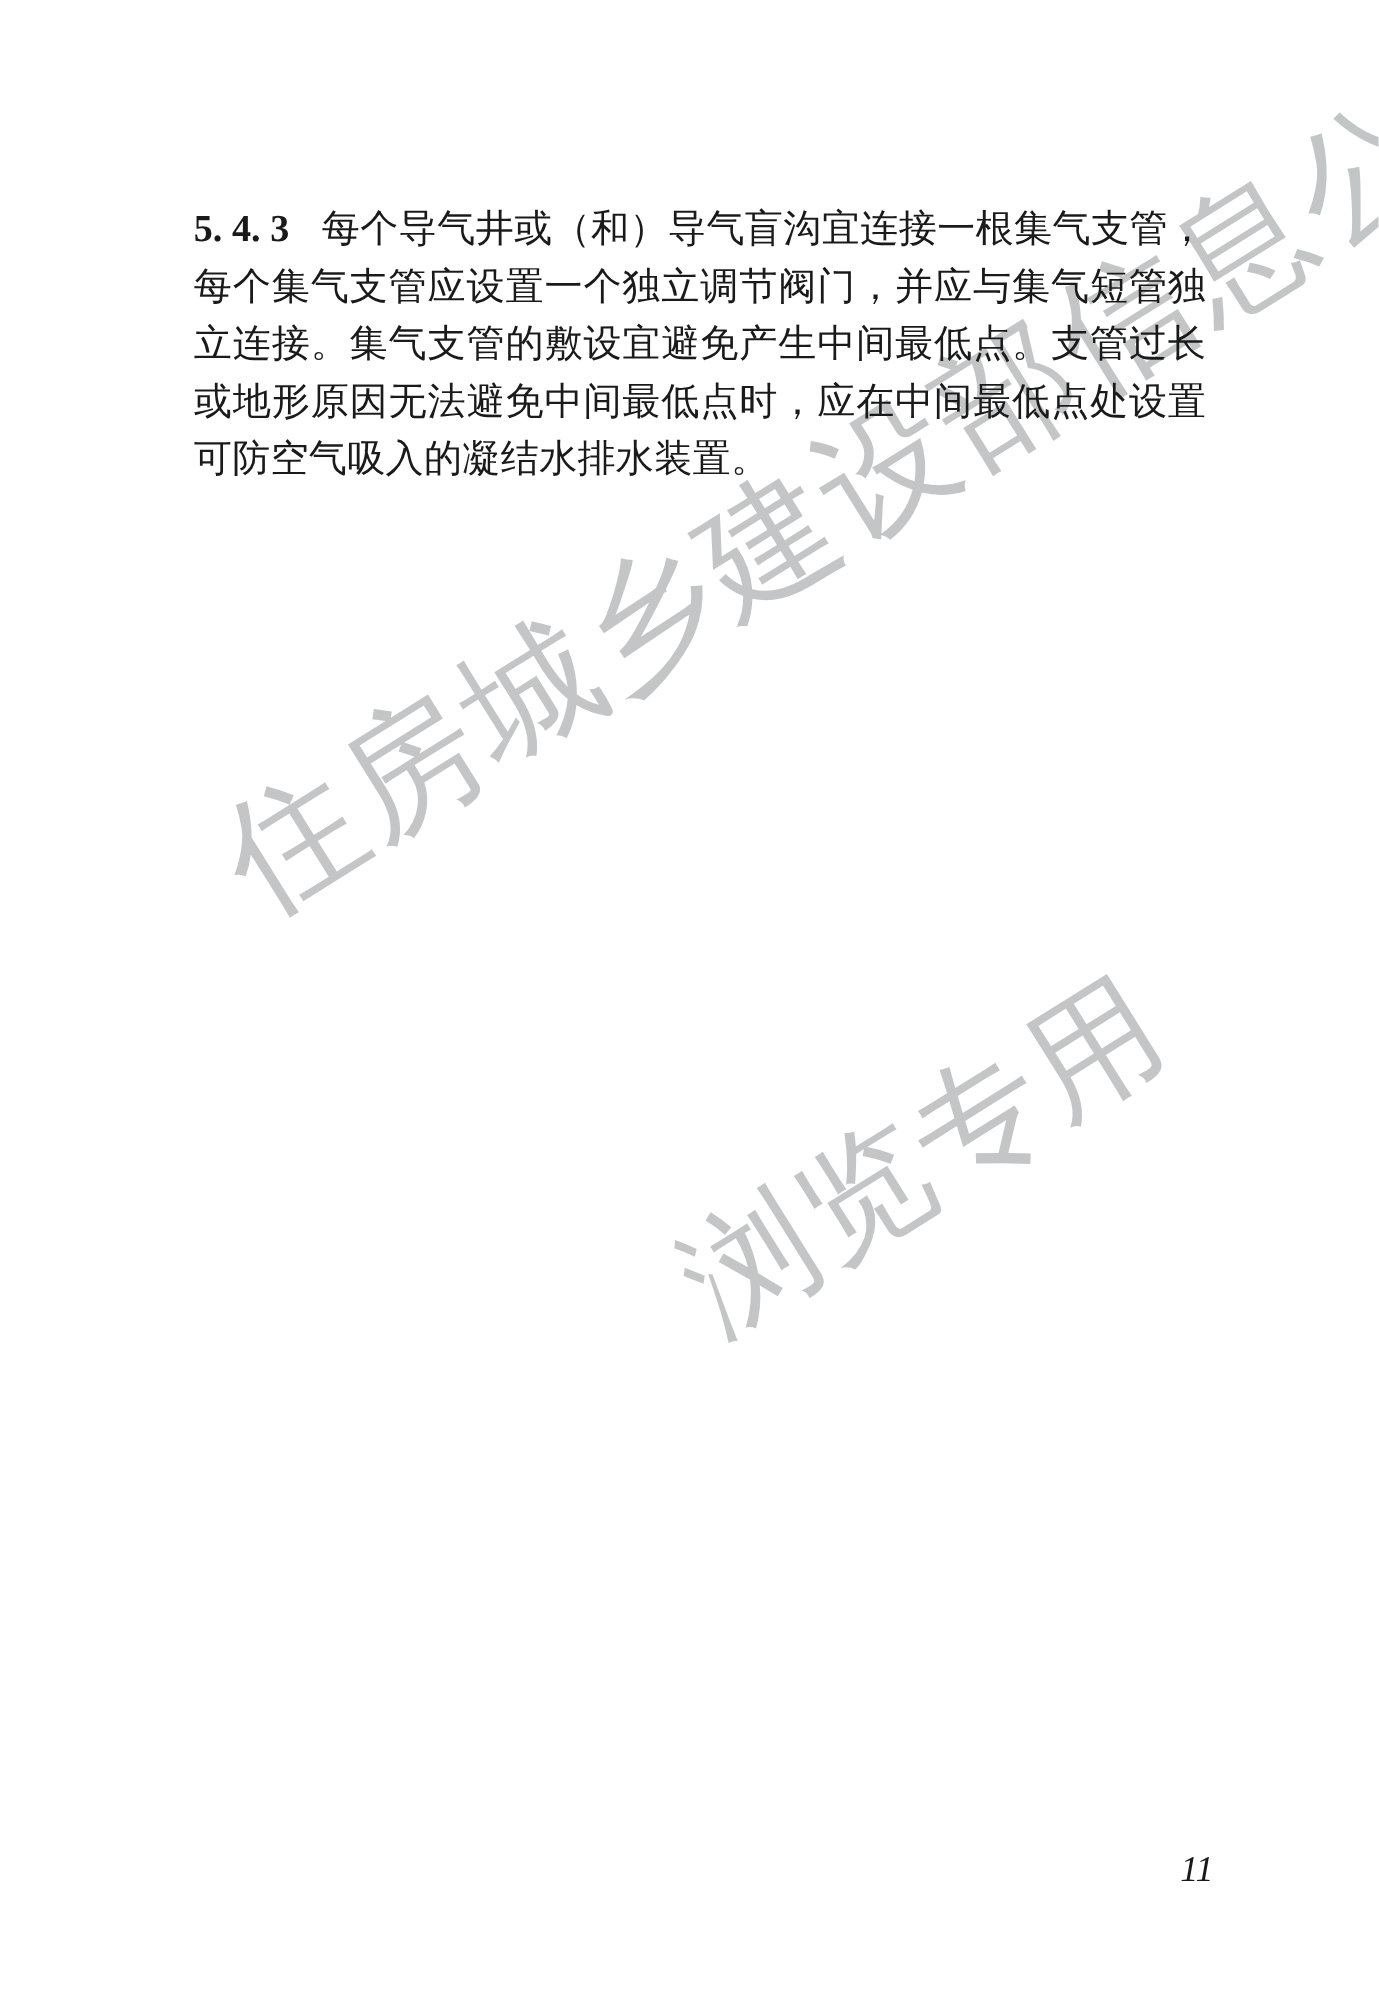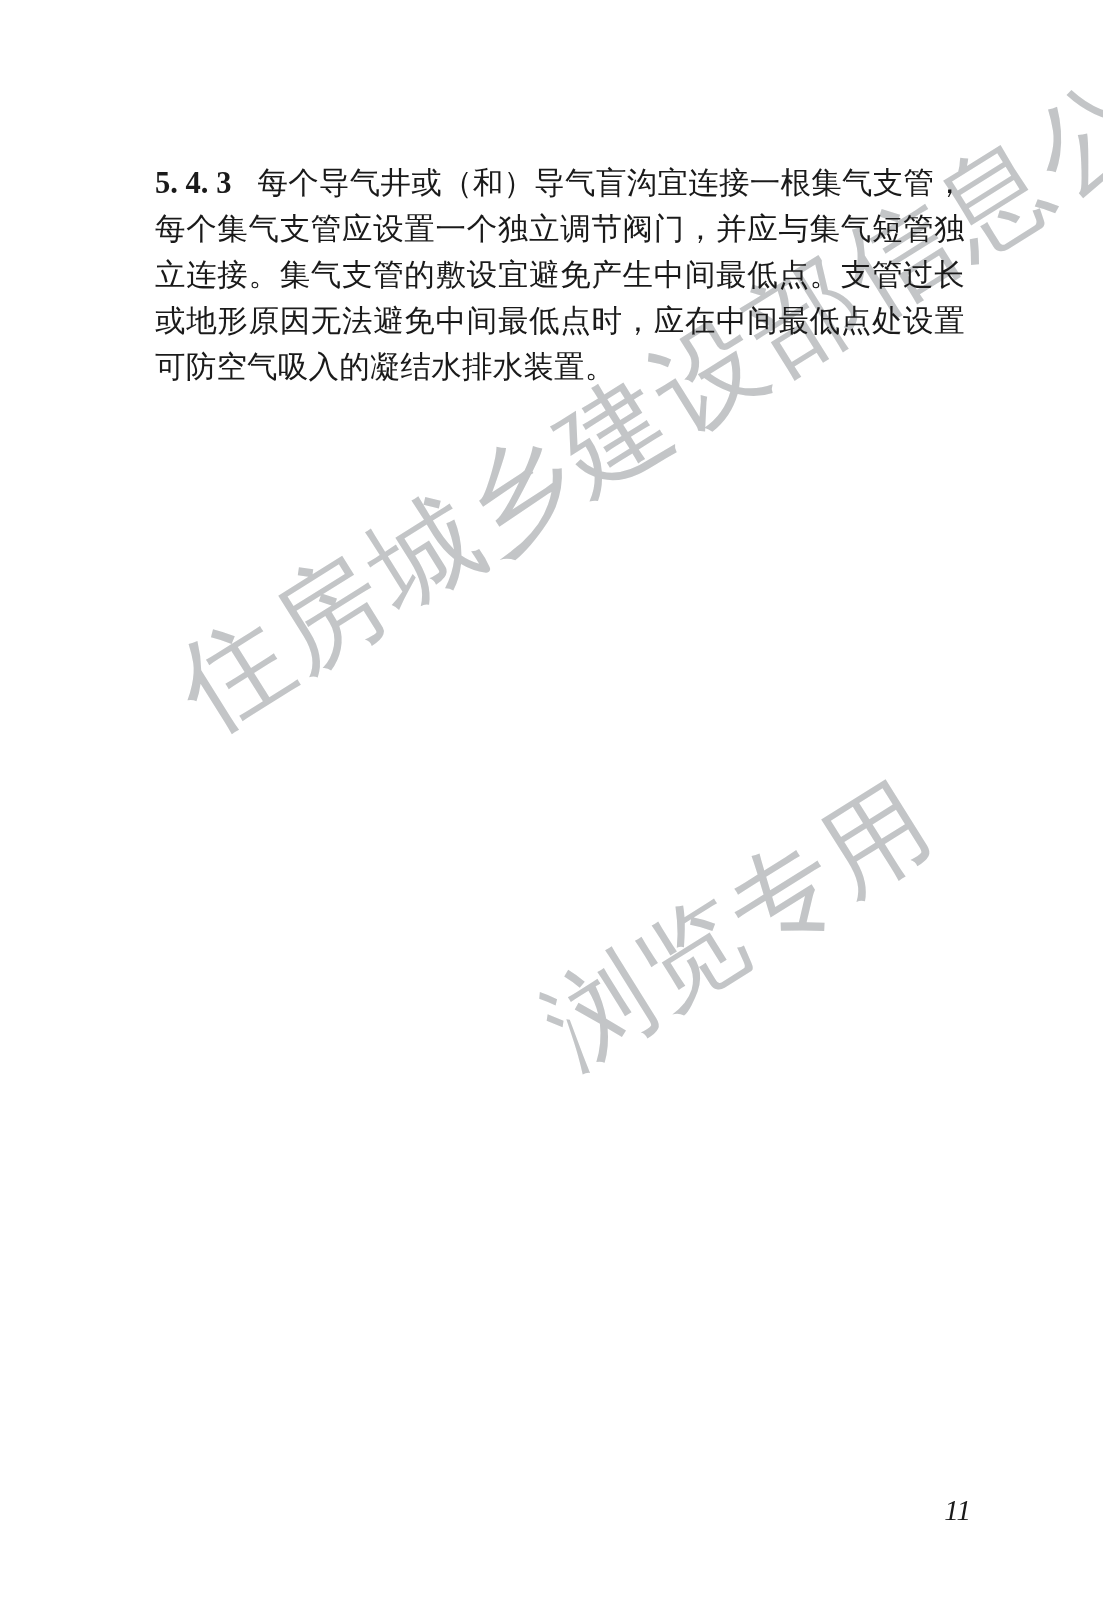--- a/index.html
+++ b/index.html
@@ -74,21 +74,21 @@
   }
   .clause-gap {
     display: inline-block;
     width: 26px;
   }
 
   
   .page-number {
     position: absolute;
     right: 132px;
-    bottom: 70px;
+    bottom: 84px;
     font-size: 29px;
     font-style: italic;
     color: #1a1a1a;
     font-family: "Liberation Serif", "DejaVu Serif", serif;
     z-index: 2;
   }
 </style>
 </head>
 <body>
 

